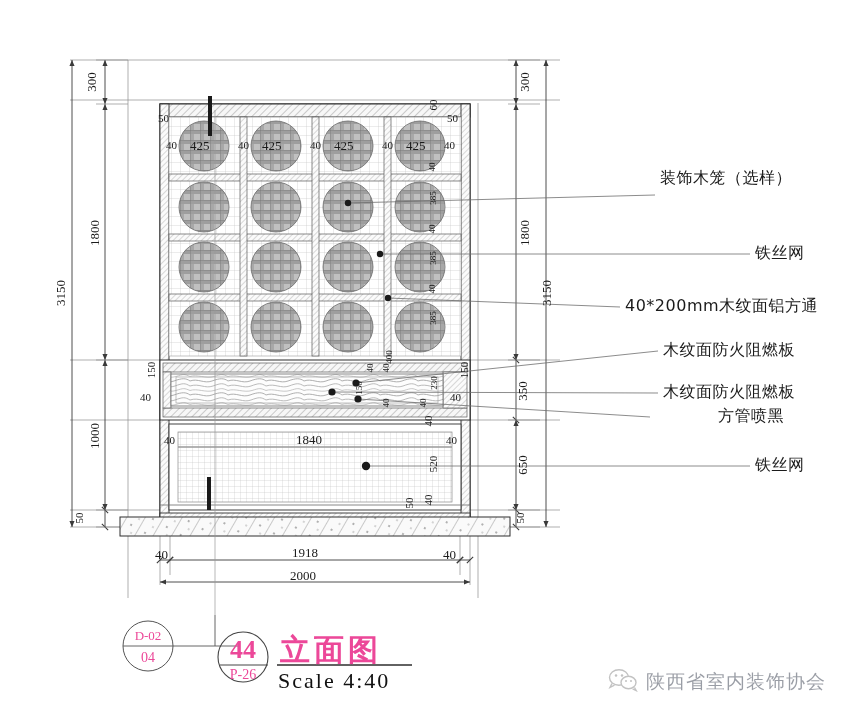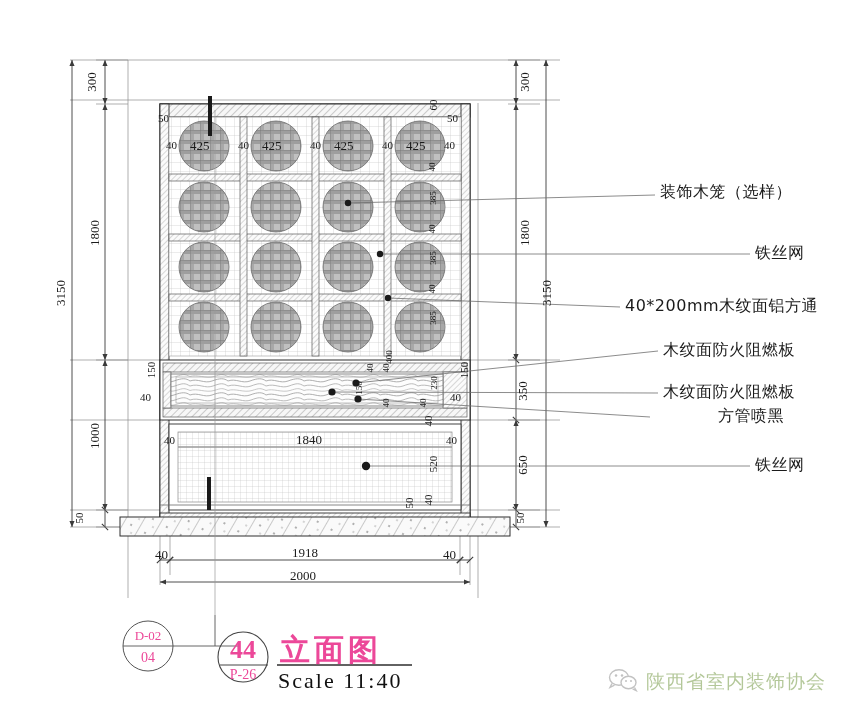--- a/index.html
+++ b/index.html
@@ -62,21 +62,21 @@
   .watermark {
     position: absolute;
     display: flex;
     align-items: center;
     gap: 8px;
     opacity: 0.42;
   }
   .watermark .wm-text {
     font-family: "DejaVu Sans", "Liberation Sans", sans-serif;
     font-size: 19px;
-    color: #4d7c0f;
+    color: #0f172a;
     letter-spacing: 1px;
   }
 </style>
 </head>
 <body>
 
 <div id="stage">
 
   <svg class="drawing" viewBox="0 0 860 718">
     <defs>
@@ -344,36 +344,36 @@
   <div class="dim small rot rot90" style="left:415px; top:415px; width:26px; text-align:center;">40</div>
   <div class="dim small rot rot90" style="left:416px; top:458px; width:34px; text-align:center;">520</div>
   <div class="dim small rot rot90" style="left:415px; top:494px; width:26px; text-align:center;">40</div>
   <div class="dim small rot rot90" style="left:396px; top:497px; width:26px; text-align:center;">50</div>
 
   <div class="dim" style="left:155px; top:547px;">40</div>
   <div class="dim" style="left:292px; top:545px;">1918</div>
   <div class="dim" style="left:443px; top:547px;">40</div>
   <div class="dim" style="left:290px; top:568px;">2000</div>
 
-  <div class="lbl" style="left:660px; top:182px;">装饰木笼（选样）</div>
+  <div class="lbl" style="left:660px; top:168px;">装饰木笼（选样）</div>
   <div class="lbl" style="left:755px; top:243px;">铁丝网</div>
   <div class="lbl" style="left:625px; top:296px;">40*200mm木纹面铝方通</div>
   <div class="lbl" style="left:663px; top:340px;">木纹面防火阻燃板</div>
   <div class="lbl" style="left:663px; top:382px;">木纹面防火阻燃板</div>
   <div class="lbl" style="left:718px; top:406px;">方管喷黑</div>
   <div class="lbl" style="left:755px; top:455px;">铁丝网</div>
 
   <div class="bubble-txt" style="left:124px; top:628px; width:48px; font-size:13px;">D-02</div>
   <div class="bubble-txt" style="left:124px; top:650px; width:48px; font-size:14px;">04</div>
 
   <div class="bubble-txt" style="left:219px; top:635px; width:48px; font-size:26px; font-weight:600;">44</div>
   <div class="bubble-txt" style="left:219px; top:667px; width:48px; font-size:14px;">P-26</div>
 
   <div class="title-cn" style="left:280px; top:630px;">立面图</div>
-  <div class="title-scale" style="left:278px; top:668px;">Scale 11:40</div>
+  <div class="title-scale" style="left:278px; top:668px;">Scale 4:40</div>
 
   <div class="watermark" style="left:608px; top:668px;">
     <span style="display:inline-block;">
       <svg width="30" height="24" viewBox="0 0 30 24" aria-hidden="true">
         <ellipse cx="11" cy="9.5" rx="9.5" ry="7.8" fill="none" stroke="#6f6f6f" stroke-width="1.4"></ellipse>
         <path d="M4 15.5 L2 19.5 L6.5 17.2" fill="none" stroke="#6f6f6f" stroke-width="1.4"></path>
         <circle cx="8" cy="7.5" r="1.25" fill="#6f6f6f"></circle>
         <circle cx="14" cy="7.5" r="1.25" fill="#6f6f6f"></circle>
         <ellipse cx="20.5" cy="14.5" rx="7.5" ry="6.2" fill="#ffffff" stroke="#6f6f6f" stroke-width="1.4"></ellipse>
         <path d="M26.5 19.5 L28.2 22.6 L24.6 20.9" fill="none" stroke="#6f6f6f" stroke-width="1.4"></path>

